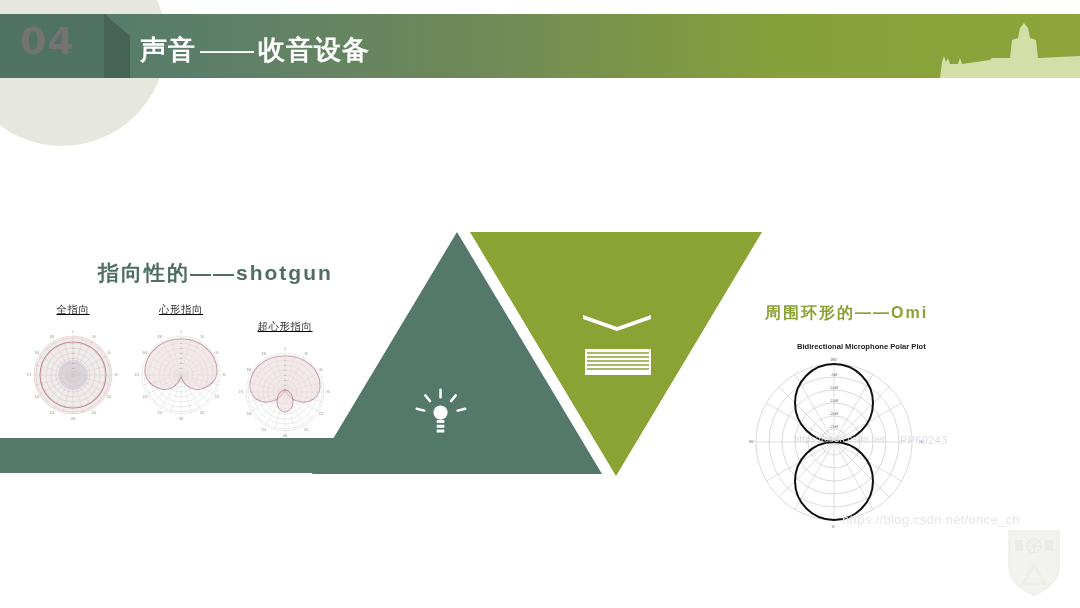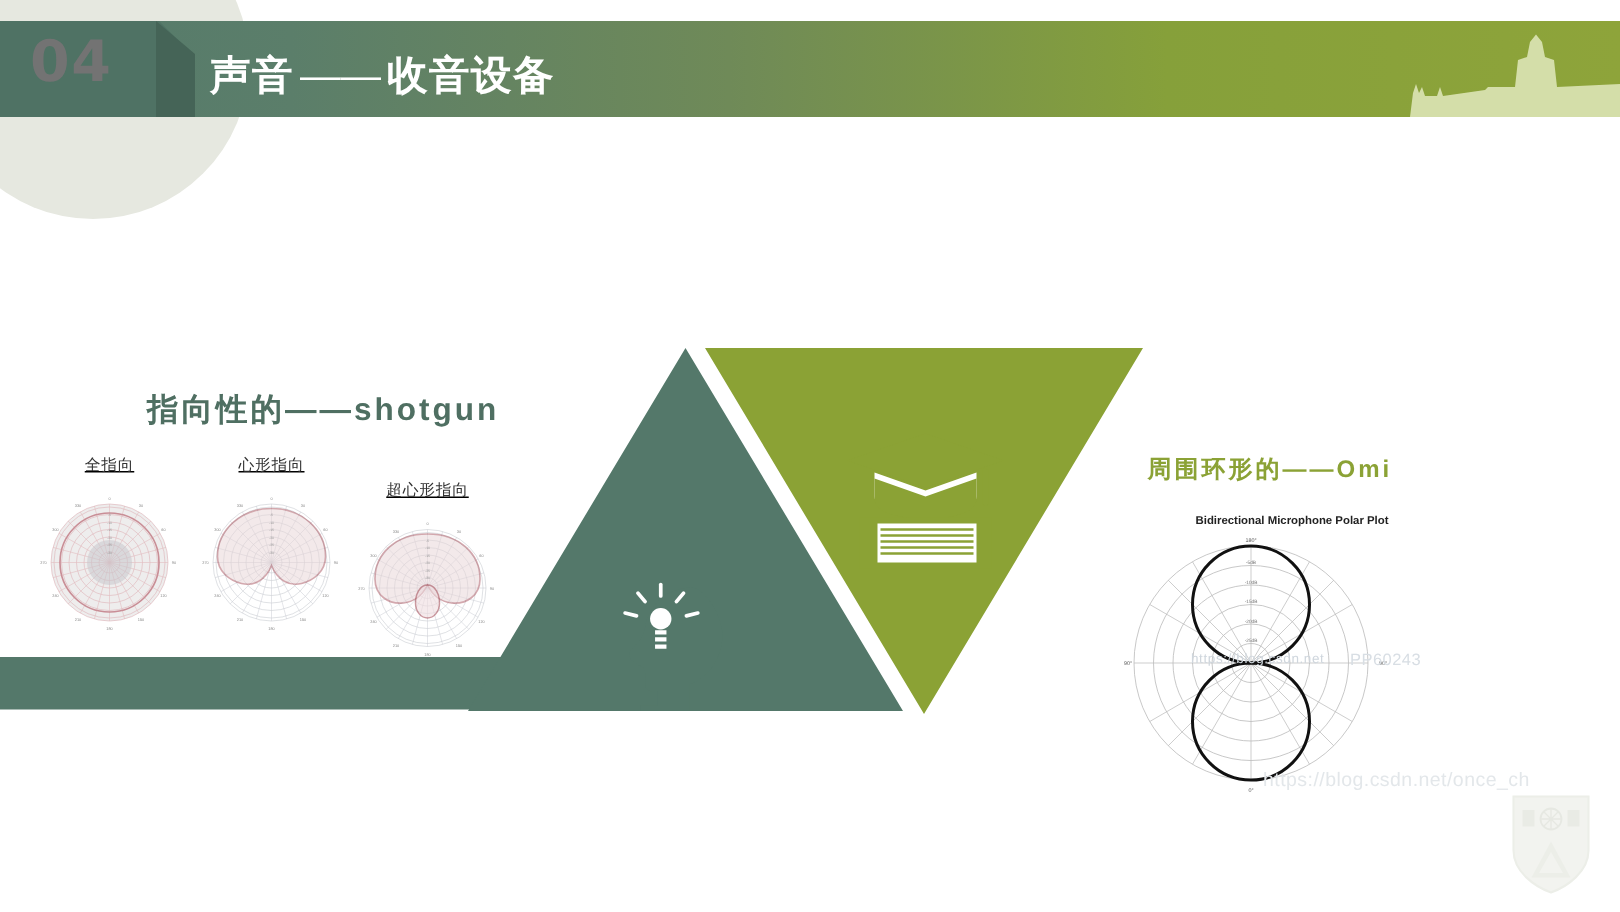--- a/index.html
+++ b/index.html
@@ -377,21 +377,21 @@
         <g fill="#777" font-size="3.2" text-anchor="middle" font-family="'Liberation Sans',sans-serif">
           <text x="0" y="-66">-5dB</text>
             <text x="0" y="-53">-10dB</text>
             <text x="0" y="-40">-15dB</text>
           <text x="0" y="-27">-20dB</text>
             <text x="0" y="-14">-25dB</text>
         </g>
       </g>
     </svg>
 
-    <div class="wm1">https://blog.csdn.net</div>
+    <div class="wm1">https://csdn.csdn.net</div>
     <div class="wm2">PP60243</div>
     <div class="wm3">https://blog.csdn.net/once_ch</div>
   </div>
 
   <svg class="shield" width="62" height="72" viewBox="0 0 62 72">
     <path d="M6 4 L56 4 L56 40 C56 54 42 64 31 68 C20 64 6 54 6 40 Z" fill="#f2f3ef" stroke="#eceee8" stroke-width="1.4"></path>
     <circle cx="31" cy="19" r="7" fill="none" stroke="#e6e8e2" stroke-width="1.2"></circle>
     <path d="M31 12 L31 26 M24 19 L38 19 M26 14 L36 24 M36 14 L26 24" stroke="#e6e8e2" stroke-width="0.9"></path>
     <rect x="12" y="13" width="8" height="11" fill="#e9ebe5"></rect>
     <rect x="42" y="13" width="8" height="11" fill="#e9ebe5"></rect>

